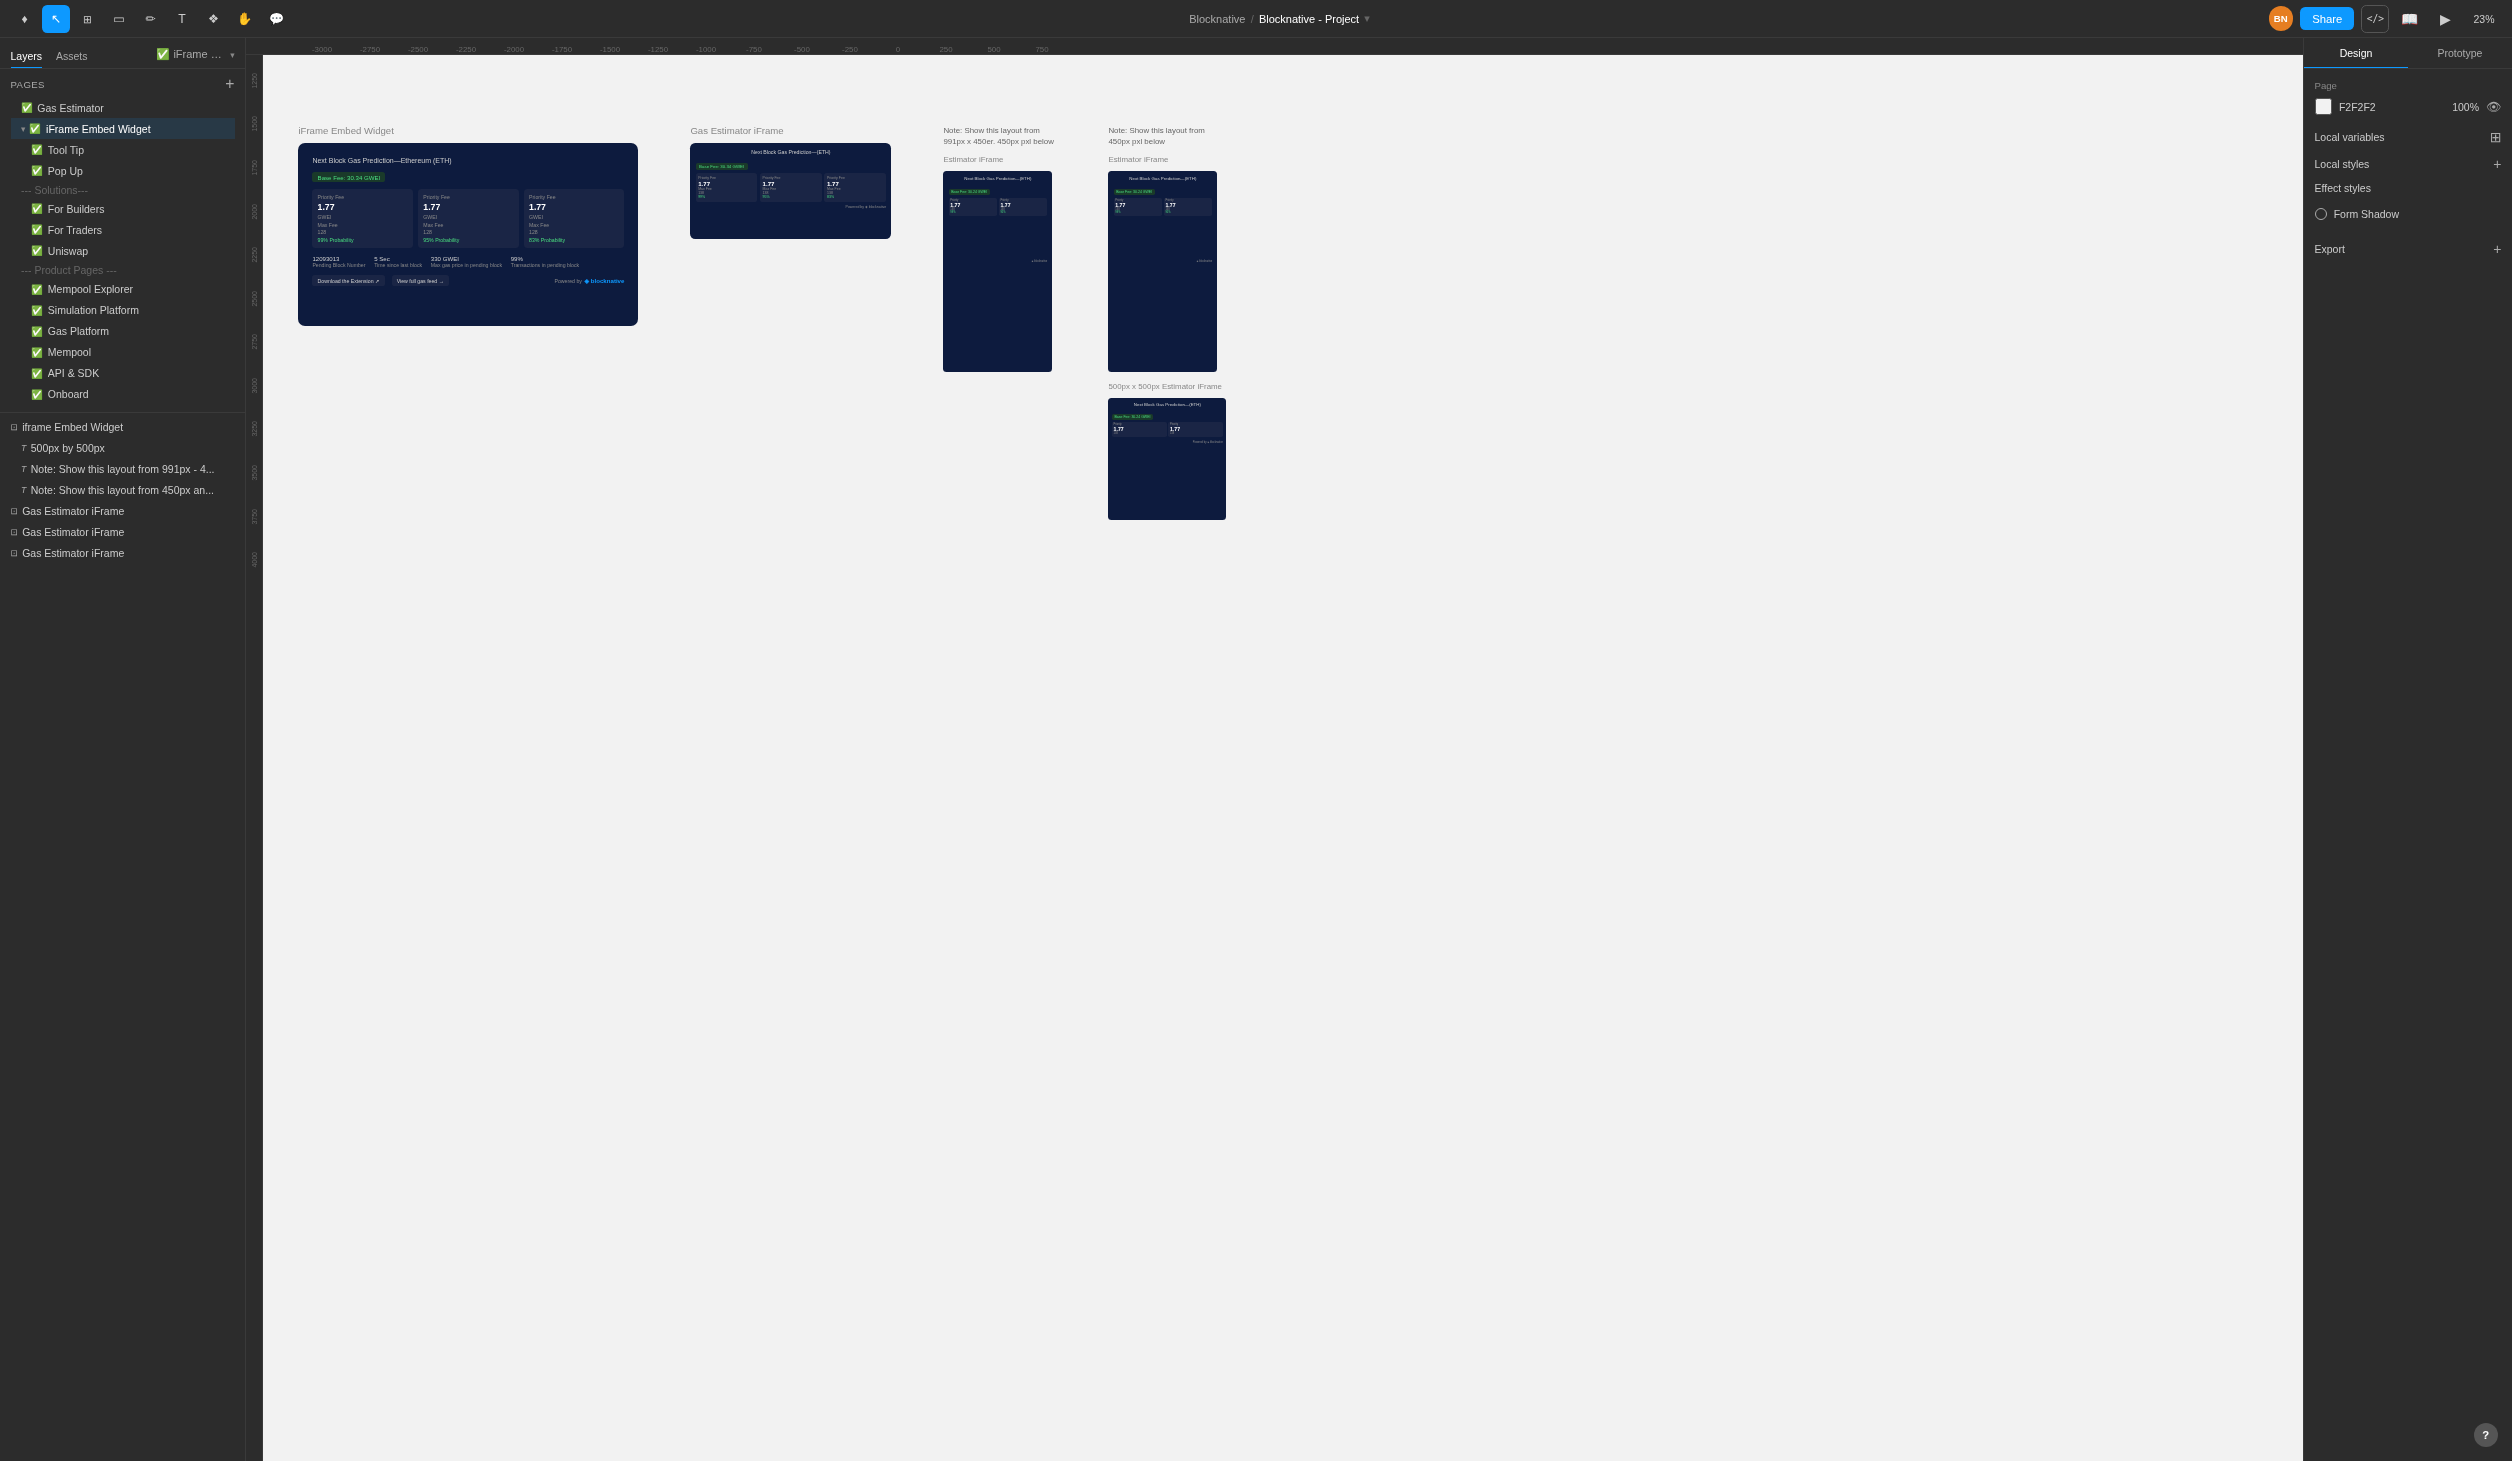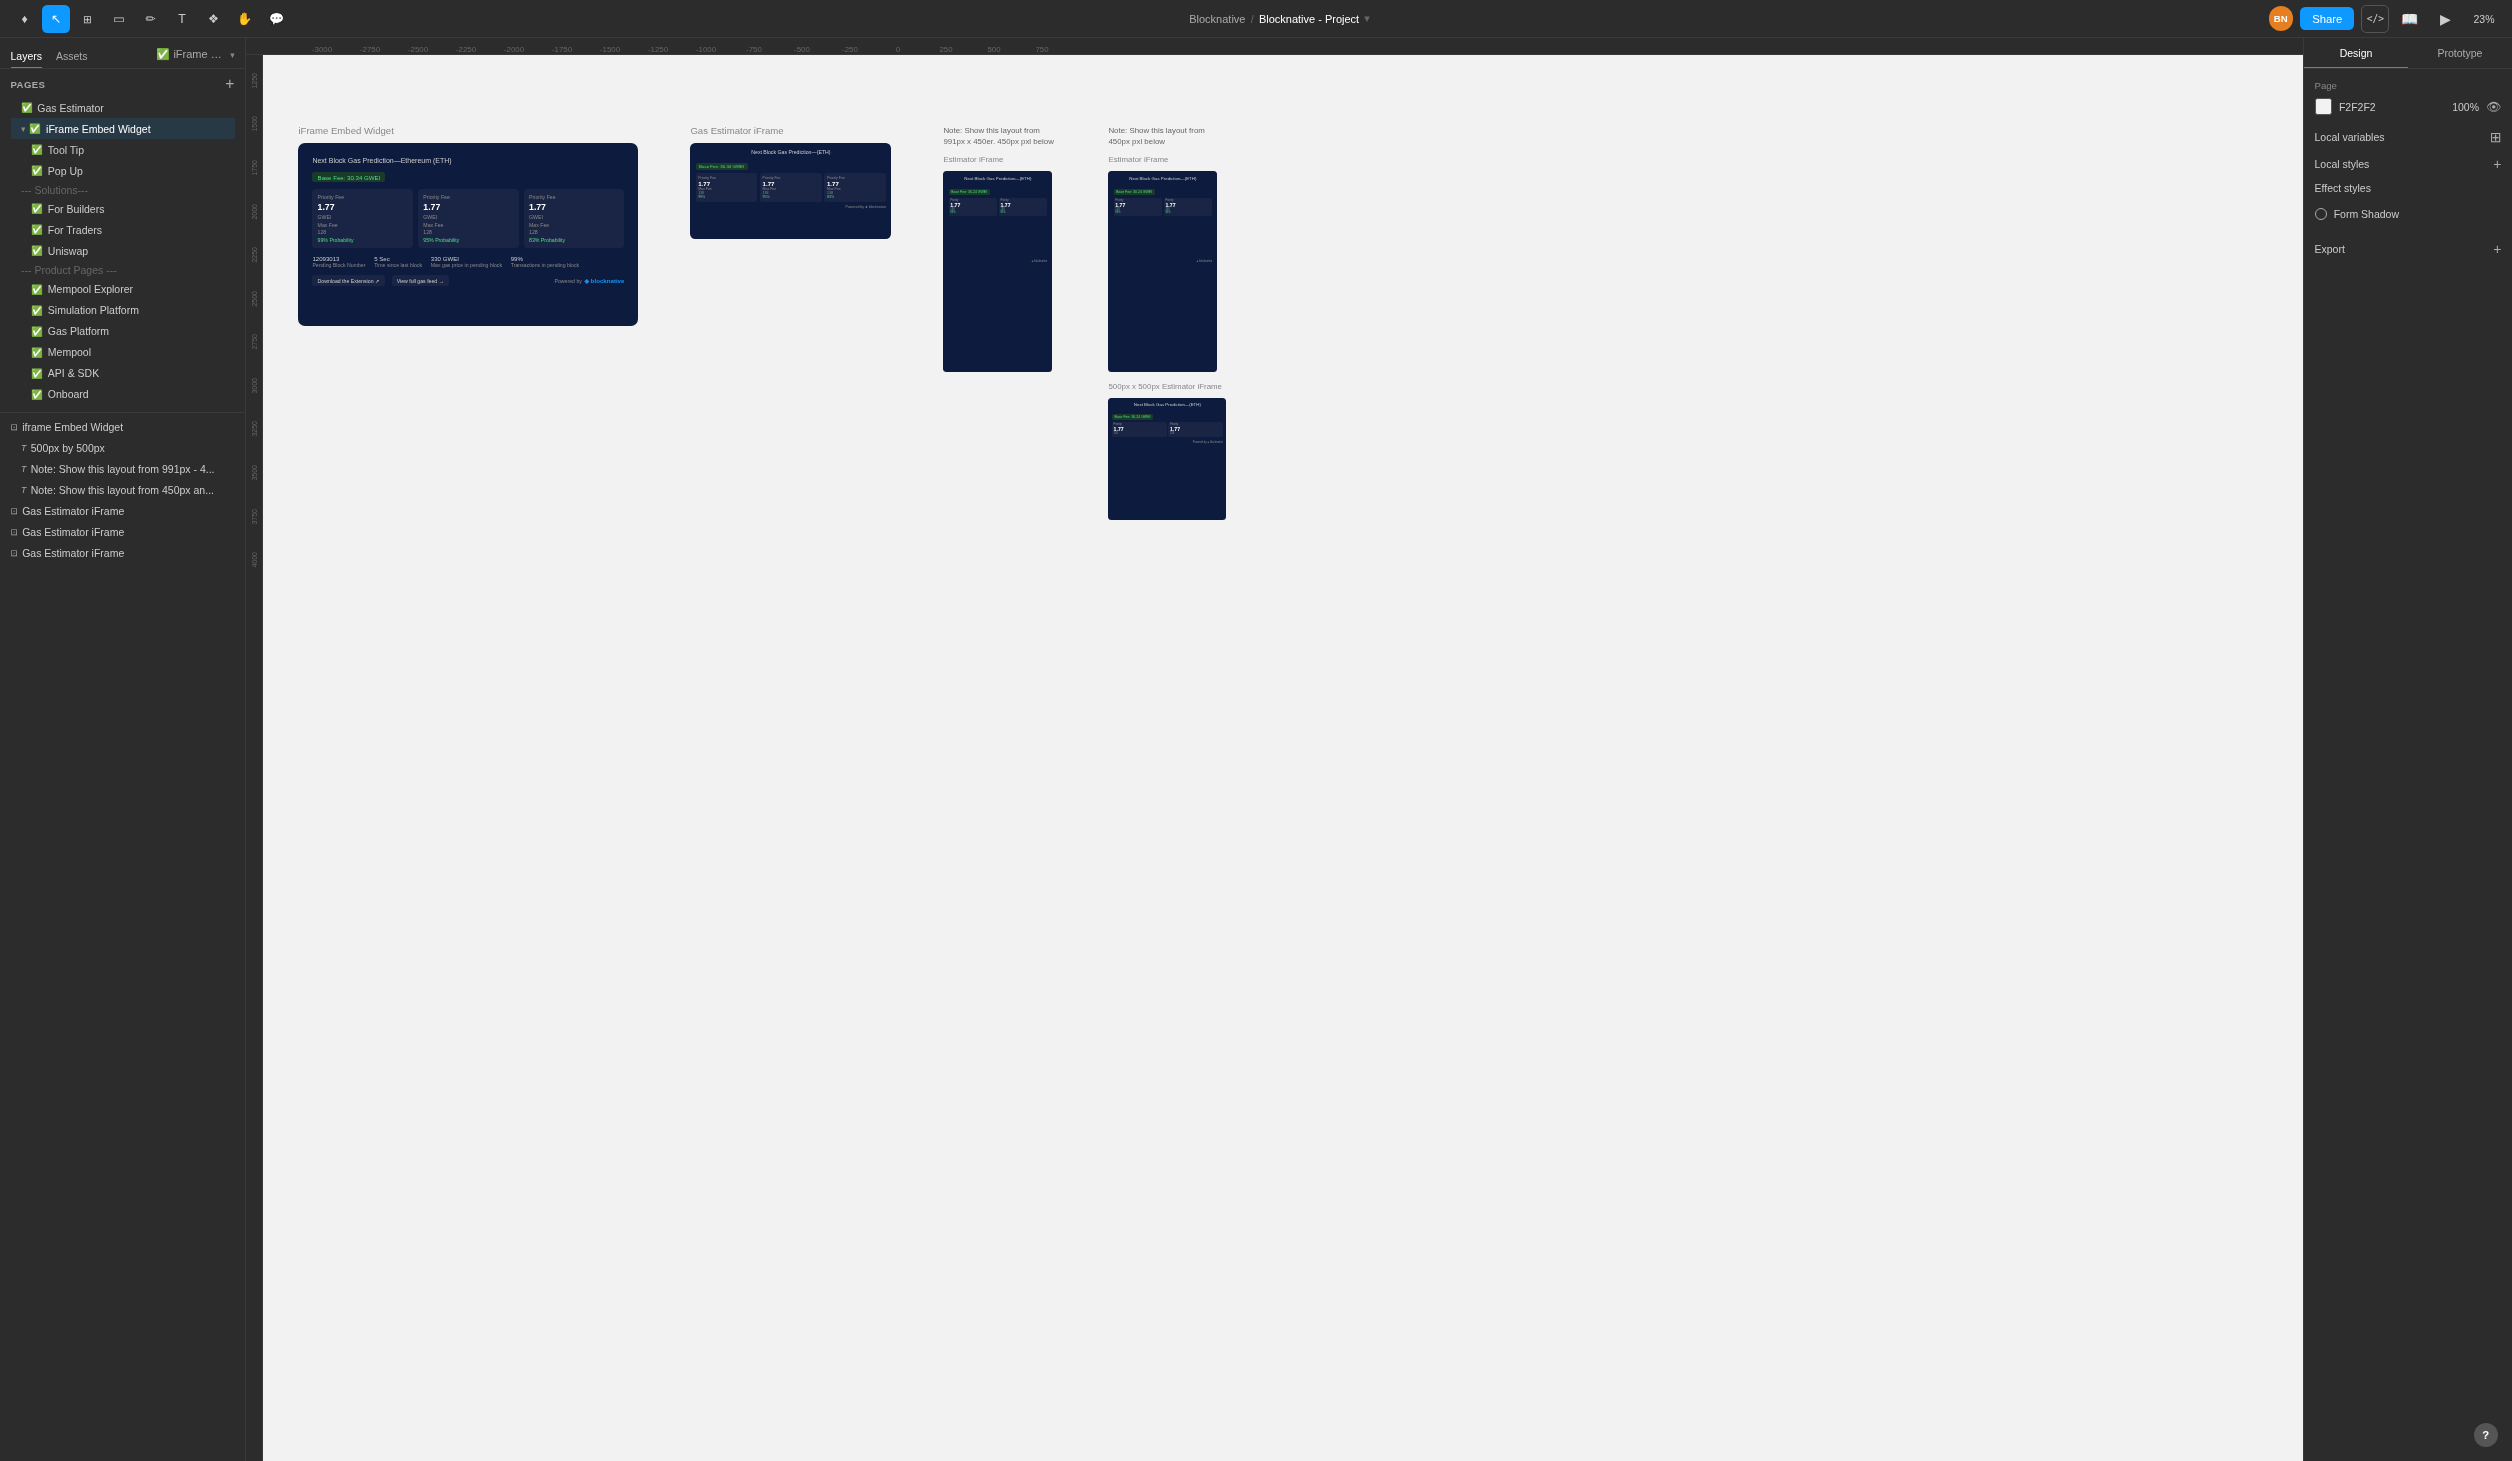--- a/index.html
+++ b/index.html
@@ -25,21 +25,21 @@
 
     
     .left-sidebar { width: 246px; background: #2c2c2c; border-right: 0.9px solid #3a3a3a; display: flex; flex-direction: column; flex-shrink: 0; }
     .sidebar-tabs { display: flex; padding: 7px 10.5px 0; gap: 14px; border-bottom: 0.9px solid #3a3a3a; }
     .sidebar-tab { padding: 5.2px 0; font-size: 10.5px; color: #aaa; cursor: pointer; border-bottom: 1.7px solid transparent; }
     .sidebar-tab.active { color: #fff; border-bottom: 1.7px solid #0d99ff; }
 
     
     .pages-section { padding: 7px 10.5px; border-bottom: 0.9px solid #3a3a3a; }
     .pages-header { display: flex; align-items: center; justify-content: space-between; margin-bottom: 5.2px; }
-    .pages-title { font-size: 9.6px; font-weight: 700; color: #aaa; text-transform: uppercase; letter-spacing: 0.4px; }
+    .pages-title { font-size: 9.6px; font-weight: 400; color: #aaa; text-transform: uppercase; letter-spacing: 0.4px; }
     .add-btn { background: transparent; border: none; color: #aaa; cursor: pointer; font-size: 15.7px; line-height: 1; }
 
     
     .layers-list { flex: 1; overflow-y: auto; padding: 3.5px 0; }
     .layers-list::-webkit-scrollbar { width: 3.5px; }
     .layers-list::-webkit-scrollbar-thumb { background: #555; border-radius: 1.7px; }
     .layer-item { display: flex; align-items: center; padding: 2.6px 10.5px; cursor: pointer; gap: 4.4px; min-height: 21px; }
     .layer-item.active { background: #0d99ff20; }
     .layer-indent { padding-left: 21px; }
     .layer-text { font-size: 10.5px; color: #ccc; white-space: nowrap; overflow: hidden; text-overflow: ellipsis; flex: 1; }

